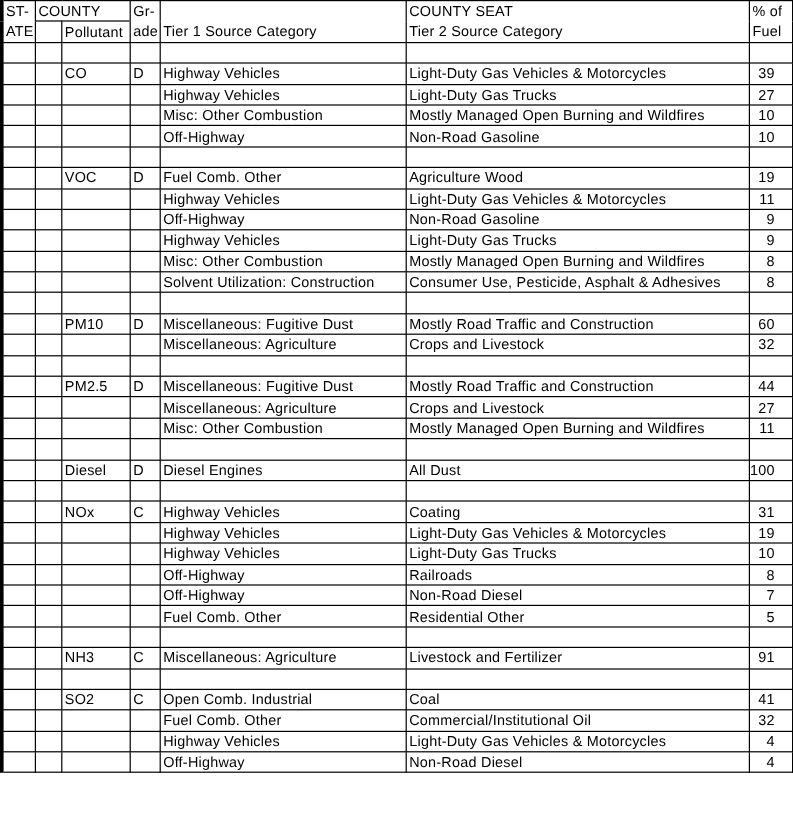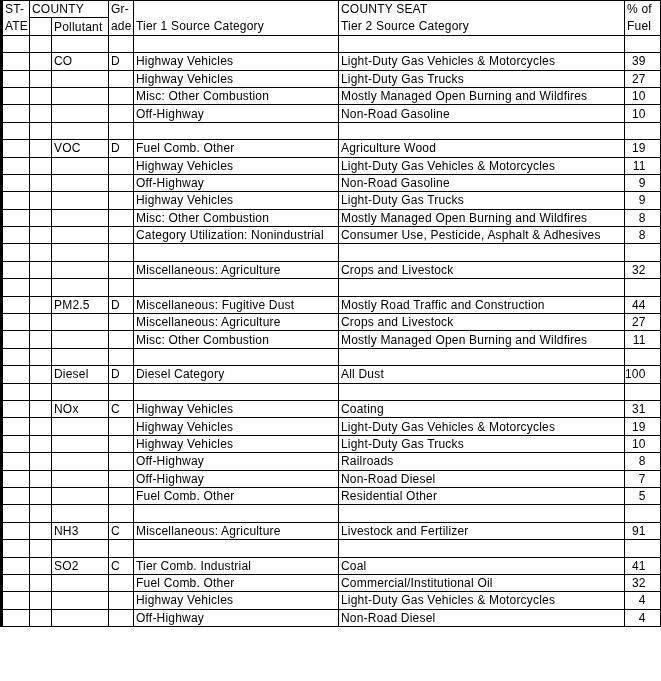--- a/index.html
+++ b/index.html
@@ -140,32 +140,41 @@
         <td></td>
         <td>Misc: Other Combustion</td>
         <td>Mostly Managed Open Burning and Wildfires</td>
         <td class="num">8</td>
       </tr>
       <tr>
         <td></td>
         <td></td>
         <td></td>
         <td></td>
-        <td>Category Utilization: Nonindustrial</td>
+        <td>Solvent Utilization: Construction</td>
         <td>Consumer Use, Pesticide, Asphalt &amp; Adhesives</td>
         <td class="num">8</td>
       </tr>
       <tr>
         <td></td>
         <td></td>
         <td></td>
         <td></td>
         <td></td>
         <td></td>
         <td></td>
+      </tr>
+      <tr>
+        <td></td>
+        <td></td>
+        <td>PM10</td>
+        <td>D</td>
+        <td>Miscellaneous: Fugitive Dust</td>
+        <td>Mostly Road Traffic and Construction</td>
+        <td class="num">60</td>
       </tr>
       <tr>
         <td></td>
         <td></td>
         <td></td>
         <td></td>
         <td>Miscellaneous: Agriculture</td>
         <td>Crops and Livestock</td>
         <td class="num">32</td>
       </tr>
@@ -212,21 +221,21 @@
         <td></td>
         <td></td>
         <td></td>
         <td></td>
       </tr>
       <tr>
         <td></td>
         <td></td>
         <td>Diesel</td>
         <td>D</td>
-        <td>Diesel Category</td>
+        <td>Diesel Engines</td>
         <td>All Dust</td>
         <td class="num">100</td>
       </tr>
       <tr>
         <td></td>
         <td></td>
         <td></td>
         <td></td>
         <td></td>
         <td></td>
@@ -311,21 +320,21 @@
         <td></td>
         <td></td>
         <td></td>
         <td></td>
       </tr>
       <tr>
         <td></td>
         <td></td>
         <td>SO2</td>
         <td>C</td>
-        <td>Tier Comb. Industrial</td>
+        <td>Open Comb. Industrial</td>
         <td>Coal</td>
         <td class="num">41</td>
       </tr>
       <tr>
         <td></td>
         <td></td>
         <td></td>
         <td></td>
         <td>Fuel Comb. Other</td>
         <td>Commercial/Institutional Oil</td>

